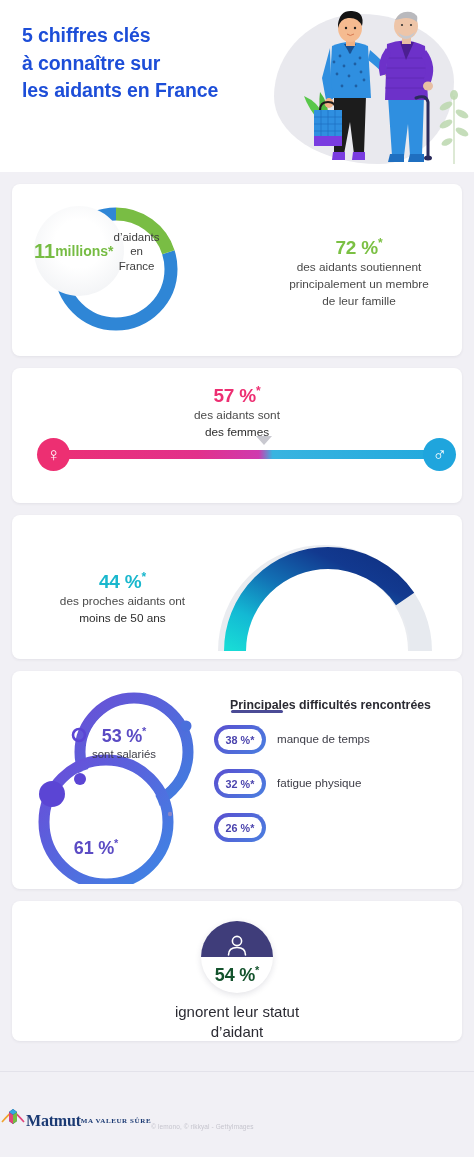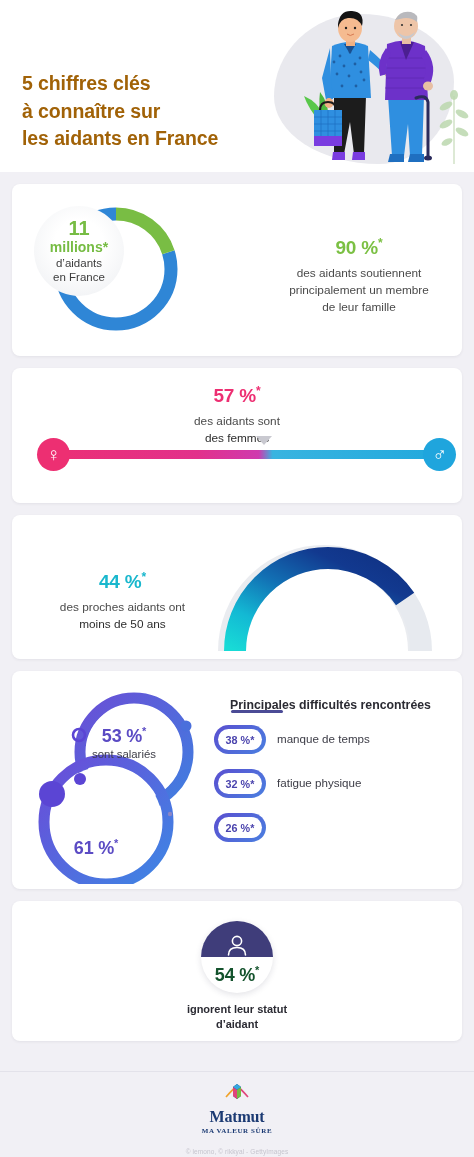--- a/index.html
+++ b/index.html
@@ -26,26 +26,25 @@
     right: 20px; top: 14px;
     width: 180px; height: 150px;
     background: #e9e9ee;
     border-radius: 48% 52% 42% 58% / 55% 45% 55% 45%;
   }
   .header-title {
     position: absolute;
     left: 22px; top: 22px;
     font-size: 19.5px;
     font-weight: bold;
-    color: #a16207;
+    color: #1d4ed8;
     line-height: 1.42;
     letter-spacing: -0.1px;
     white-space: pre-line;
     z-index: 5;
-    margin-top: 48px;
   }
   .illustration {
     position: absolute;
     right: 2px; bottom: 0;
     width: 180px; height: 168px;
     z-index: 4;
   }
   .plant-right {
     position: absolute;
     right: 0; bottom: 6px;
@@ -72,43 +71,43 @@
     position: absolute;
     left: 37px; top: 18px;
     width: 134px; height: 134px;
   }
   .donut-center {
     position: absolute;
     left: 22px; top: 22px;
     width: 90px; height: 90px;
     border-radius: 50%;
     background: radial-gradient(circle at 50% 42%, #ffffff 35%, #eceef1 100%);
-    display: flex; flex-direction: column;
-    align-items: center; justify-content: center;
+    display: flex; 
+    align-items: center; justify-content: space-between;
     text-align: center;
   }
   .donut-num {
     font-size: 20px; font-weight: bold; color: #76bc43; line-height: 1.05;
   }
   .donut-unit {
     font-size: 14px; font-weight: bold; color: #76bc43; line-height: 1.15;
   }
   .donut-sub {
     font-size: 11.5px; color: #3d3d3d; line-height: 1.22; margin-top: 1px;
   }
   .stat-right-1 {
     position: absolute; left: 235px; top: 52px;
     width: 224px; text-align: center;
   }
   .pct-green {
     font-size: 19px; font-weight: bold; color: #7bc043; letter-spacing: -0.2px;
   }
   .pct-green .star { font-size: 12px; vertical-align: super; }
   .desc {
-    font-size: 11.8px; color: #4a4a4a; line-height: 1.42; margin-top: 6px;
+    font-size: 11.8px; color: #4a4a4a; line-height: 1.42; 
   }
 
   
   .card-gender { height: 135px; }
   .gender-stat {
     position: absolute; left: 0; top: 16px; width: 100%; text-align: center;
   }
   .pct-pink {
     font-size: 19px; font-weight: bold; color: #ed2f72; letter-spacing: -0.2px;
   }
@@ -211,30 +210,30 @@
   .badge-bottom {
     position: absolute; left: 0; bottom: 0; width: 72px; height: 36px;
     display: flex; align-items: center; justify-content: center;
   }
   .pct-darknavy {
     font-size: 18px; font-weight: bold; color: #14532d; letter-spacing: -0.2px;
   }
   .pct-darknavy .star { font-size: 11px; vertical-align: super; }
   .badge-caption {
     position: absolute; left: 0; top: 101px; width: 100%;
-    text-align: center; font-size: 11px; font-weight: bold;
+    text-align: center; font-size: 15px; font-weight: normal;
     color: #2b2b33; line-height: 1.33;
   }
 
   
   .footer {
     position: absolute; left: 0; bottom: 0;
     width: 474px; height: 86px;
     border-top: 1px solid #e3e2ea;
-    display: flex; flex-direction: column;
+    display: flex; 
     align-items: center; justify-content: flex-start;
     padding-top: 11px;
   }
   .logo-mark { width: 26px; height: 24px; }
   .logo-name {
     font-family: "Liberation Serif", serif;
     font-size: 16px; font-weight: bold; color: #1b3a73;
     letter-spacing: -0.2px; line-height: 1.1; margin-top: 1px;
   }
   .logo-tag {
@@ -374,21 +373,21 @@
     <div class="donut-center">
       <div class="donut-num">11</div>
       <div class="donut-unit"><span>millions</span><span class="star">*</span></div>
       <div class="donut-sub">
         <span>d’aidants</span><br>
         <span>en France</span>
       </div>
     </div>
 
     <div class="stat-right-1">
-      <div class="pct-green"><span>90 %</span><span class="star">*</span></div>
+      <div class="pct-green"><span>72 %</span><span class="star">*</span></div>
       <div class="desc">
         <span>des aidants soutiennent</span><br>
         <span>principalement un membre</span><br>
         <span>de leur famille</span>
       </div>
     </div>
   </div>
 
   <div class="card card-gender">
     <div class="gender-stat">

